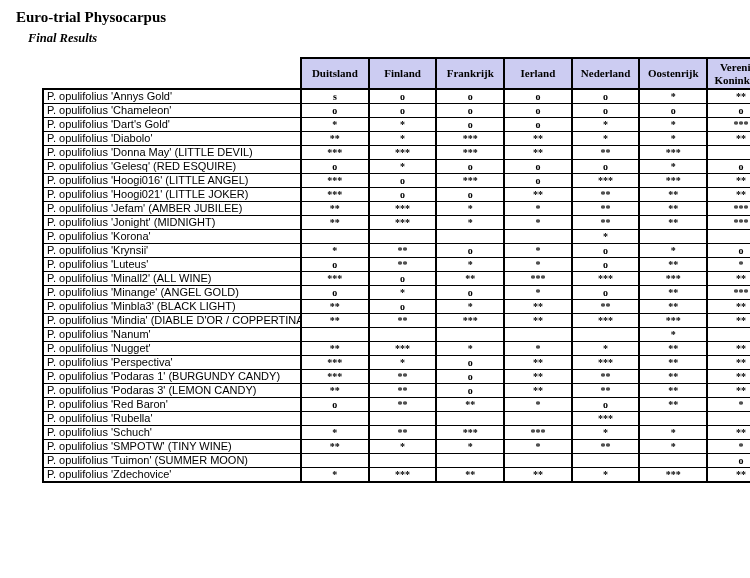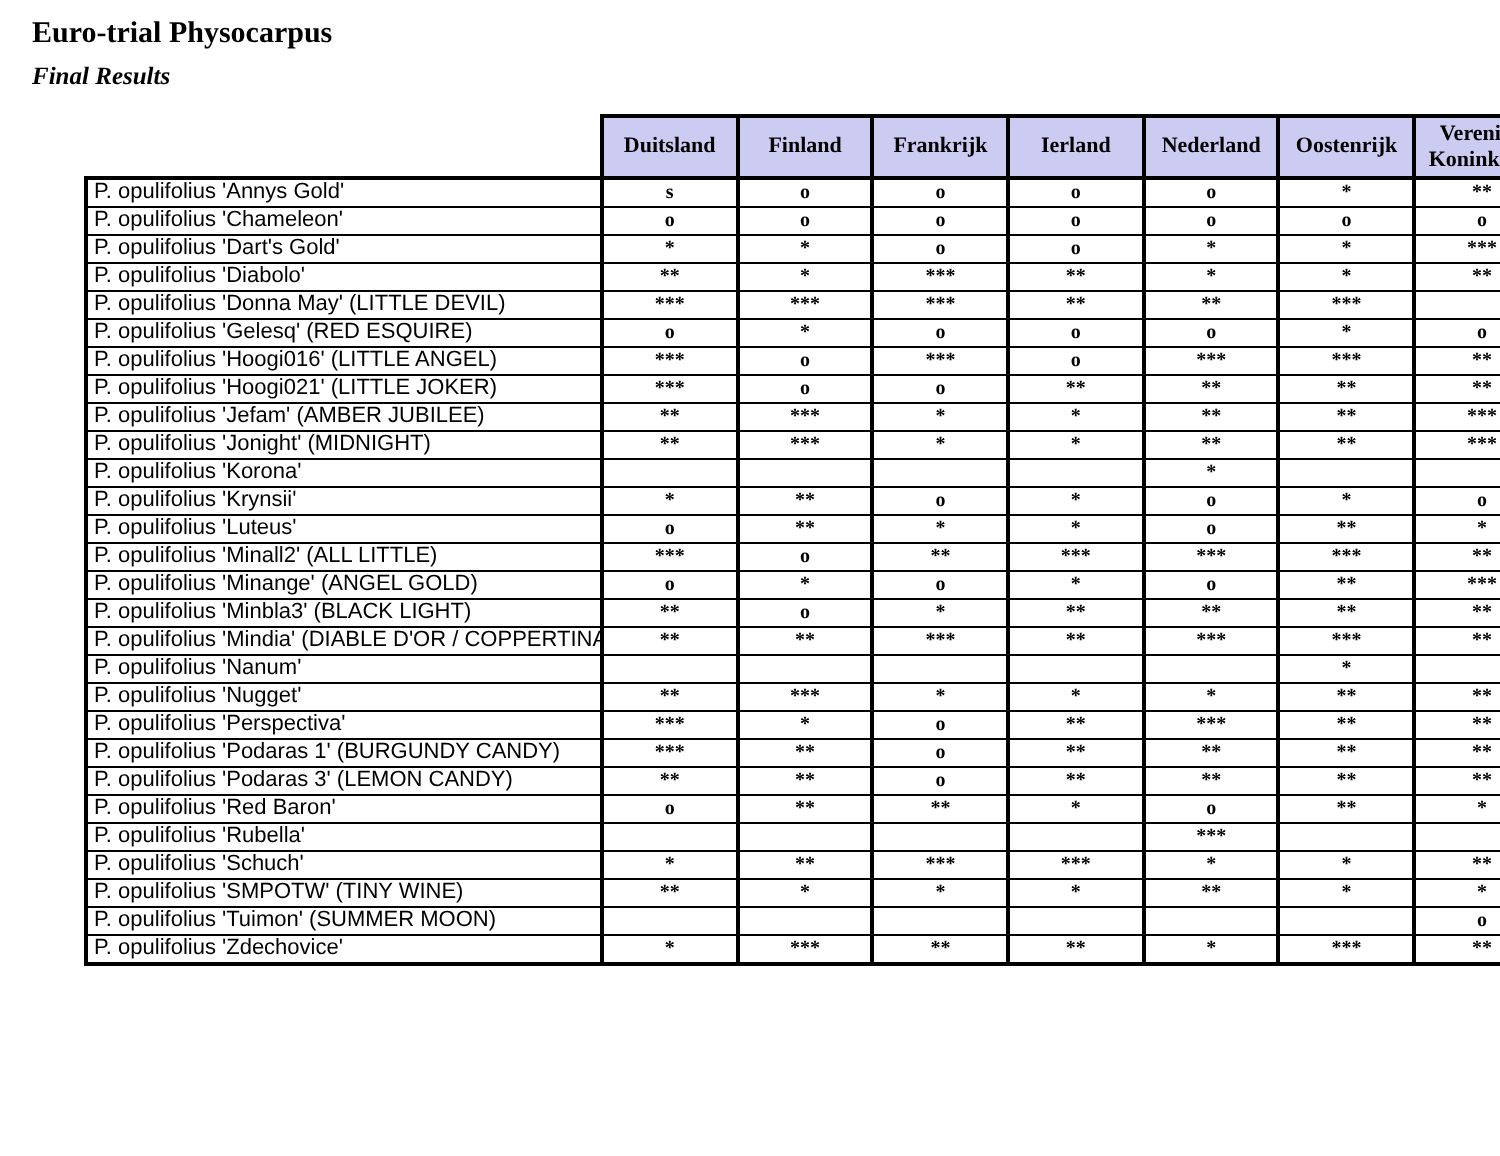--- a/index.html
+++ b/index.html
@@ -10,21 +10,21 @@
     font-family: "Liberation Serif", serif;
     overflow: hidden;
   }
   .page { position: relative; width: 750px; height: 578px; }
   .doc-title {
     position: absolute; left: 16px; top: 9px;
     font-family: "Liberation Serif", serif;
     font-weight: bold; font-size: 15px; color: #000;
   }
   .doc-subtitle {
-    position: absolute; left: 16px; top: 31px;
+    position: absolute; left: 28px; top: 31px;
     font-family: "Liberation Serif", serif;
     font-weight: bold; font-style: italic; font-size: 12.5px; color: #000;
   }
   table.results {
     position: absolute; left: 10px; top: 57px;
     width: 732px;
     border-collapse: collapse;
     table-layout: fixed;
     margin-left: 32px;
   }
@@ -219,21 +219,21 @@
           <td class="rowlabel">P. opulifolius 'Luteus'</td>
           <td class="val">o</td>
           <td class="val">**</td>
           <td class="val">*</td>
           <td class="val">*</td>
           <td class="val">o</td>
           <td class="val">**</td>
           <td class="val">*</td>
         </tr>
         <tr>
-          <td class="rowlabel">P. opulifolius 'Minall2' (ALL LITTLE)</td>
+          <td class="rowlabel">P. opulifolius 'Minall2' (ALL WINE)</td>
           <td class="val">***</td>
           <td class="val">o</td>
           <td class="val">**</td>
           <td class="val">***</td>
           <td class="val">***</td>
           <td class="val">***</td>
           <td class="val">**</td>
         </tr>
         <tr>
           <td class="rowlabel">P. opulifolius 'Minange' (ANGEL GOLD)</td>

